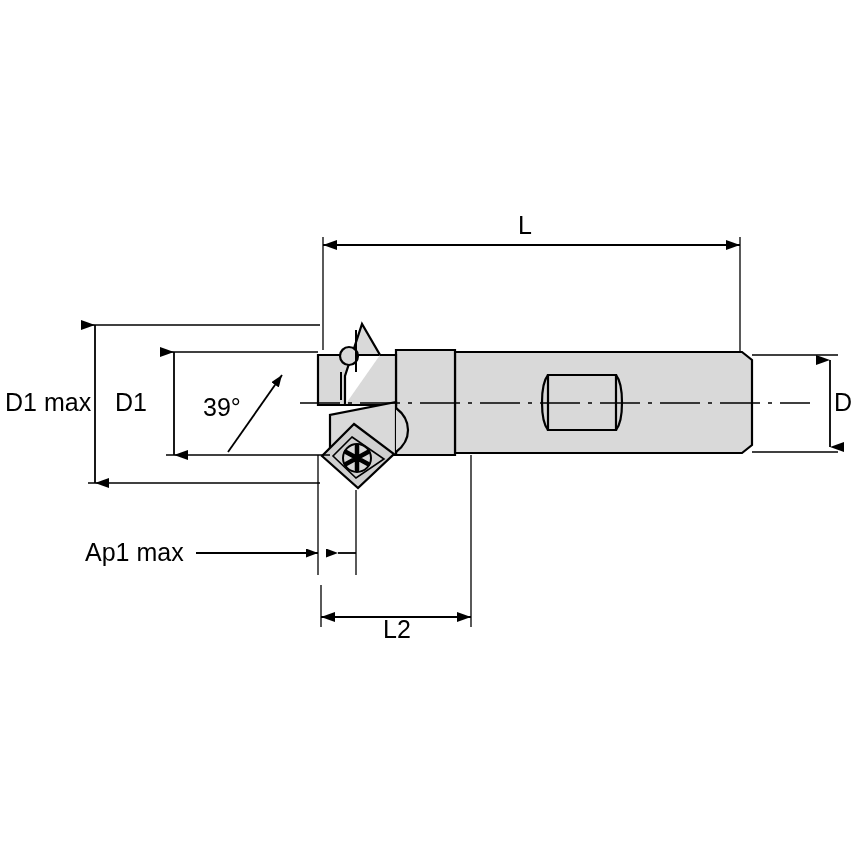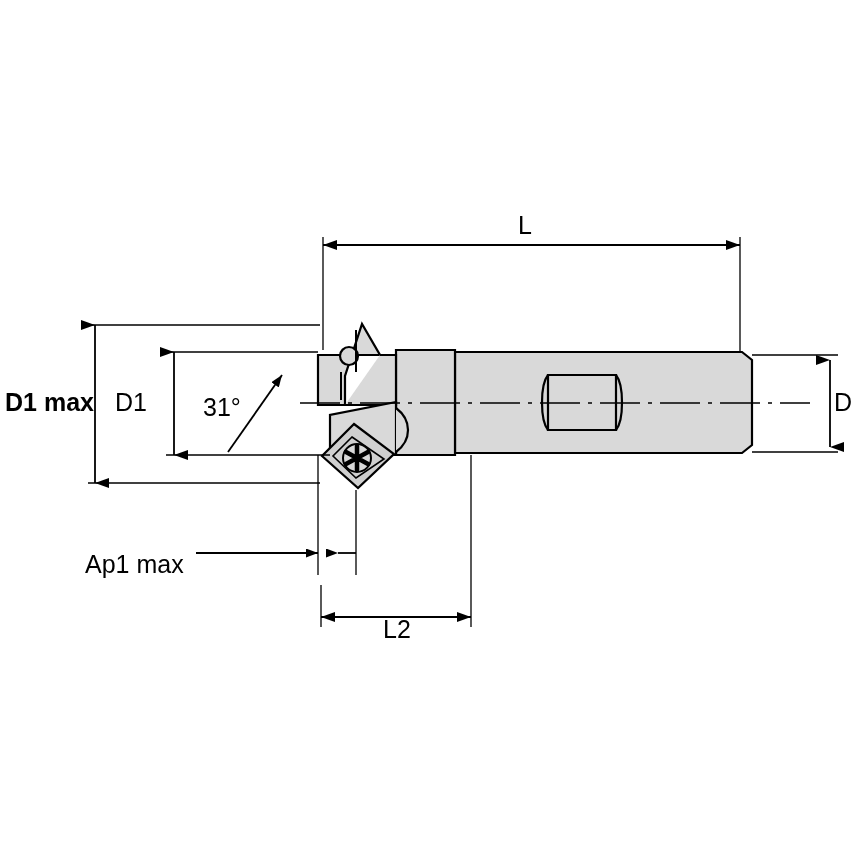--- a/index.html
+++ b/index.html
@@ -119,25 +119,25 @@
       <path d="M356,490 L356,575" stroke="#000000" stroke-width="1.3" fill="none"></path>
 
       <path d="M321,617 L471,617" stroke="#000000" stroke-width="1.8" fill="none" marker-start="url(#arrL)" marker-end="url(#arrR)"></path>
       <path d="M321,585 L321,627" stroke="#000000" stroke-width="1.3" fill="none"></path>
       <path d="M471,455 L471,627" stroke="#000000" stroke-width="1.3" fill="none"></path>
     </g>
   </svg>
 
   <div class="lbl" style="left:518px; top:213px;">L</div>
 
-  <div class="lbl" style="left:5px; top:390px;font-weight:bold;">D1 max</div>
+  <div class="lbl" style="left:5px; top:390px;">D1 max</div>
 
   <div class="lbl" style="left:115px; top:390px;">D1</div>
 
-  <div class="lbl" style="left:203px; top:395px;">31°</div>
+  <div class="lbl" style="left:203px; top:395px;">39°</div>
 
   <div class="lbl" style="left:834px; top:390px;">D</div>
 
-  <div class="lbl" style="left:85px; top:552px;">Ap1 max</div>
+  <div class="lbl" style="left:85px; top:540px;">Ap1 max</div>
 
   <div class="lbl" style="left:383px; top:617px;">L2</div>
 
 </div>
 
 </body></html>

